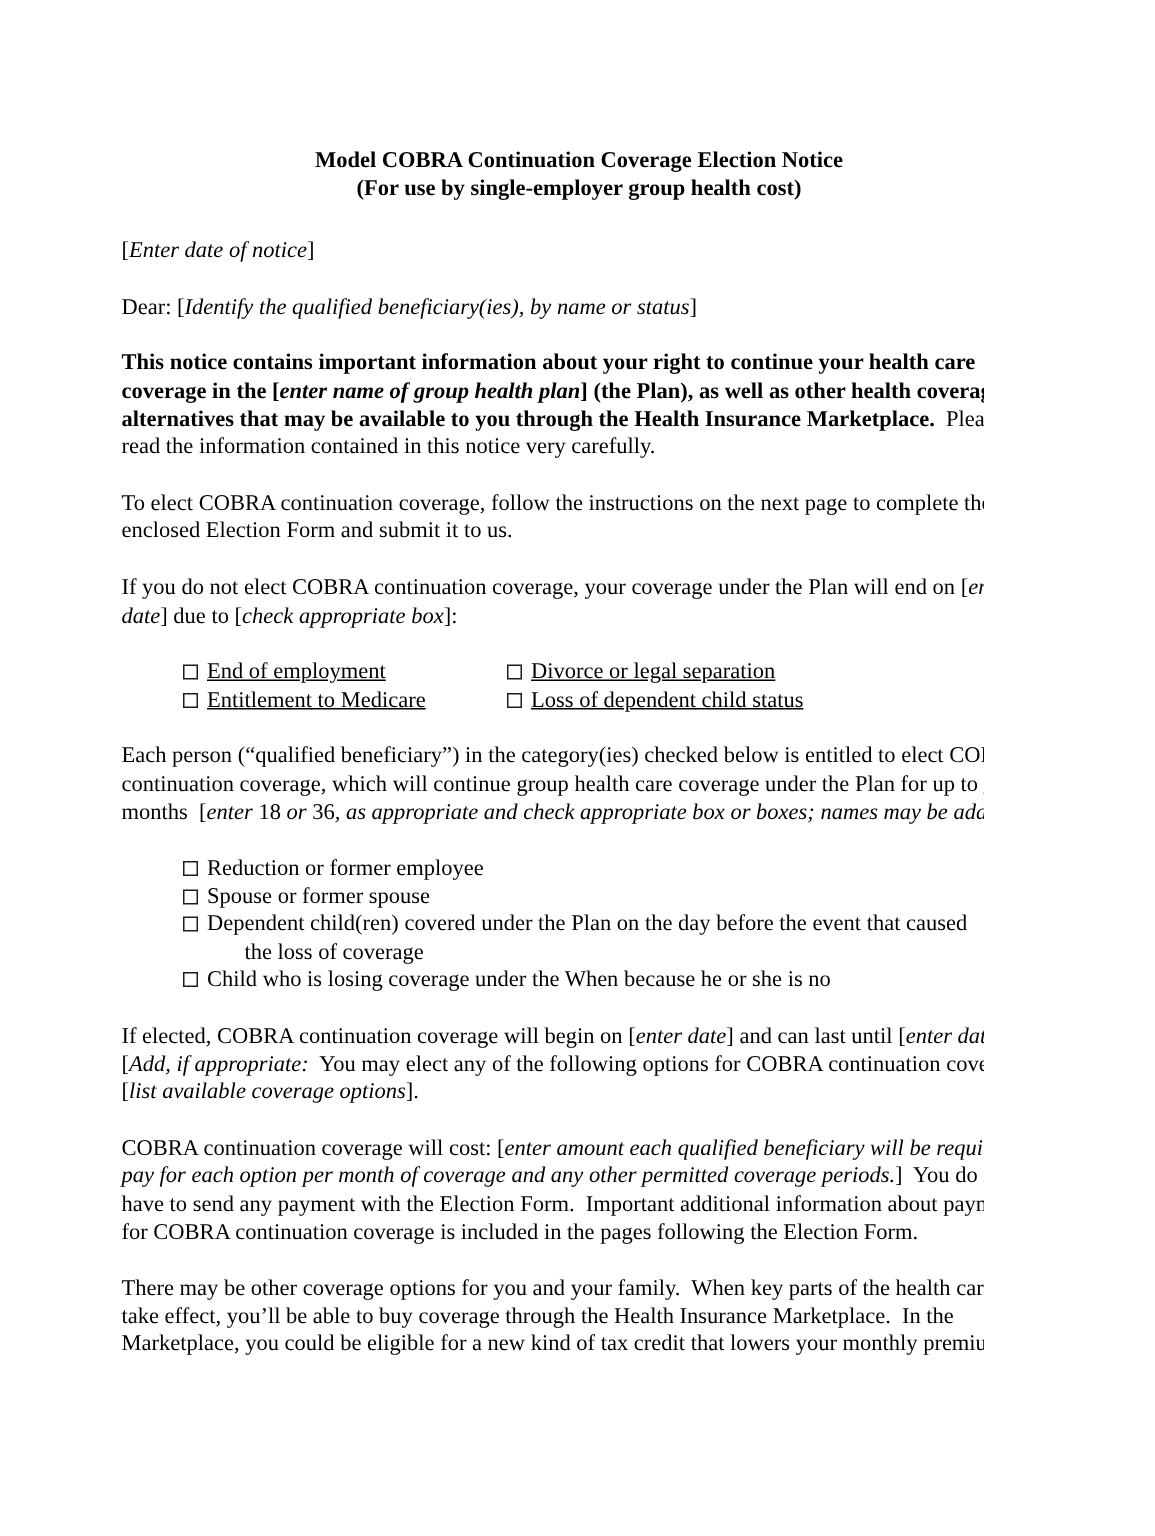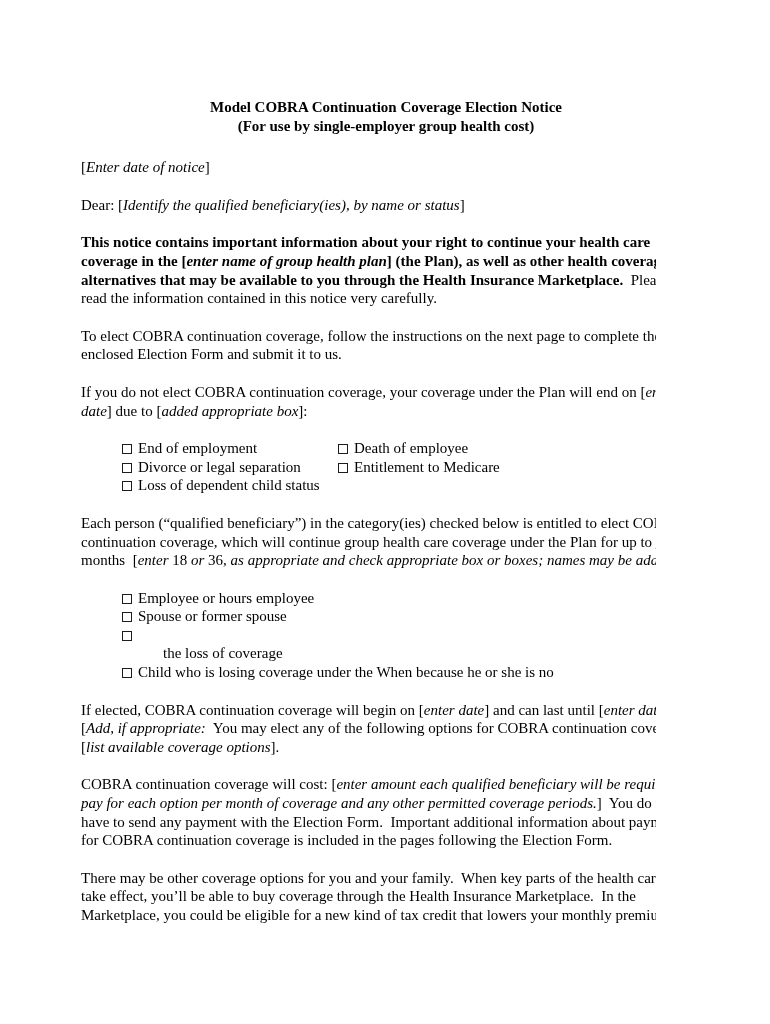--- a/index.html
+++ b/index.html
@@ -34,21 +34,21 @@
   .b { font-weight: bold; }
   .i { font-style: italic; }
   .checkbox-grid {
     margin: 0 0 19px 41px;
     display: grid;
     grid-template-columns: 216px auto;
   }
   .checkbox-list {
     margin: 0 0 19px 41px;
   }
-  .cb-line { white-space: nowrap; }
+  .cb-line { white-space: nowrap; text-decoration: underline; }
   .cb-line-wrap { white-space: normal; }
   .cbox {
     display: inline-block;
     width: 10px; height: 10px;
     border: 1.2px solid #1c1c1c;
     margin-right: 6px;
     vertical-align: -1px;
     background: #fff;
   }
   .cb-cont { margin-left: 41px; }
@@ -66,53 +66,50 @@
     </div>
 
     <p class="para"><span>[</span><span class="i">Enter date of notice</span><span>]</span></p>
 
     <p class="para"><span>Dear: [</span><span class="i">Identify the qualified beneficiary(ies), by name or status</span><span>]</span></p>
 
     <p class="para"><span class="b">This notice contains important information about your right to continue your health care coverage in the [</span><span class="b i">enter name of group health plan</span><span class="b">] (the Plan), as well as other health coverage alternatives that may be available to you through the Health Insurance Marketplace.</span><span>  Please read the information contained in this notice very carefully.</span></p>
 
     <p class="para"><span>To elect COBRA continuation coverage, follow the instructions on the next page to complete the enclosed Election Form and submit it to us.</span></p>
 
-    <p class="para"><span>If you do not elect COBRA continuation coverage, your coverage under the Plan will end on [</span><span class="i">enter date</span><span>] due to [</span><span class="i">added appropriate box</span><span>]:</span></p>
+    <p class="para"><span>If you do not elect COBRA continuation coverage, your coverage under the Plan will end on [</span><span class="i">enter date</span><span>] due to [</span><span class="i">check appropriate box</span><span>]:</span></p>
 
     <div class="checkbox-grid">
       <div class="cb-line">
         <span class="cbox"></span><span>End of employment</span>
-      </div>
-      <div class="cb-line">
-        <span class="cbox"></span><span>Death of employee</span>
       </div>
       <div class="cb-line">
         <span class="cbox"></span><span>Divorce or legal separation</span>
       </div>
       <div class="cb-line">
         <span class="cbox"></span><span>Entitlement to Medicare</span>
       </div>
       <div class="cb-line">
         <span class="cbox"></span><span>Loss of dependent child status</span>
       </div>
     </div>
 
     <p class="para"><span>Each person (“qualified beneficiary”) in the category(ies) checked below is entitled to elect COBRA continuation coverage, which will continue group health care coverage under the Plan for up to ___ months  [</span><span class="i">enter </span><span>18</span><span class="i"> or </span><span>36</span><span class="i">, as appropriate and check appropriate box or boxes; names may be added</span><span>]:</span></p>
 
     <div class="checkbox-list">
       <div class="cb-line-wrap">
-        <span class="cbox"></span><span>Employee or hours employee</span>
+        <span class="cbox"></span><span>Reduction or former employee</span>
         
       </div>
       <div class="cb-line-wrap">
         <span class="cbox"></span><span>Spouse or former spouse</span>
         
       </div>
       <div class="cb-line-wrap">
-        <span class="cbox"></span>
+        <span class="cbox"></span><span>Dependent child(ren) covered under the Plan on the day before the event that caused</span>
         <div class="cb-cont">the loss of coverage</div>
       </div>
       <div class="cb-line-wrap">
         <span class="cbox"></span><span>Child who is losing coverage under the When because he or she is no</span>
       </div>
     </div>
 
     <p class="para"><span>If elected, COBRA continuation coverage will begin on [</span><span class="i">enter date</span><span>] and can last until [</span><span class="i">enter date</span><span>]. [</span><span class="i">Add, if appropriate:</span><span>  You may elect any of the following options for COBRA continuation coverage: [</span><span class="i">list available coverage options</span><span>].</span></p>
 
     <p class="para"><span>COBRA continuation coverage will cost: [</span><span class="i">enter amount each qualified beneficiary will be required to pay for each option per month of coverage and any other permitted coverage periods.</span><span>]  You do not have to send any payment with the Election Form.  Important additional information about payment for COBRA continuation coverage is included in the pages following the Election Form.</span></p>

